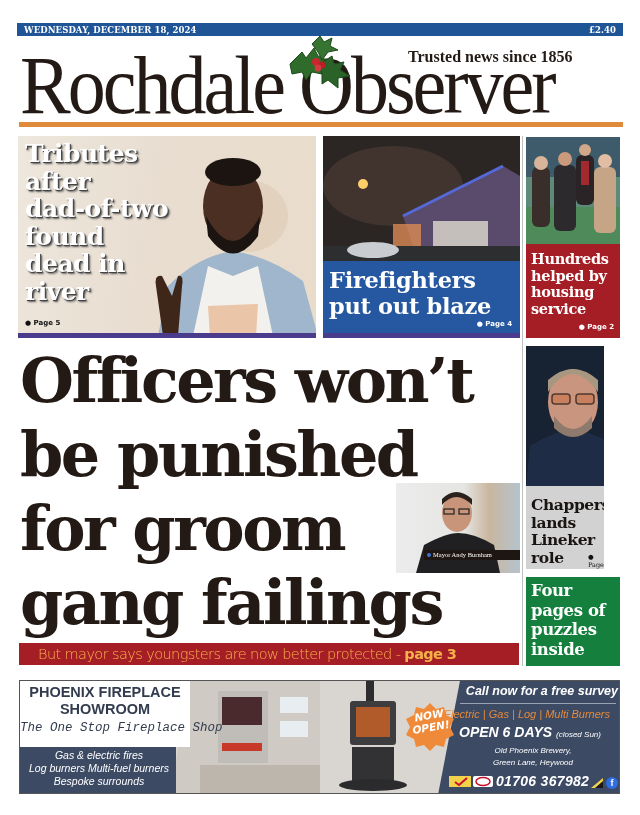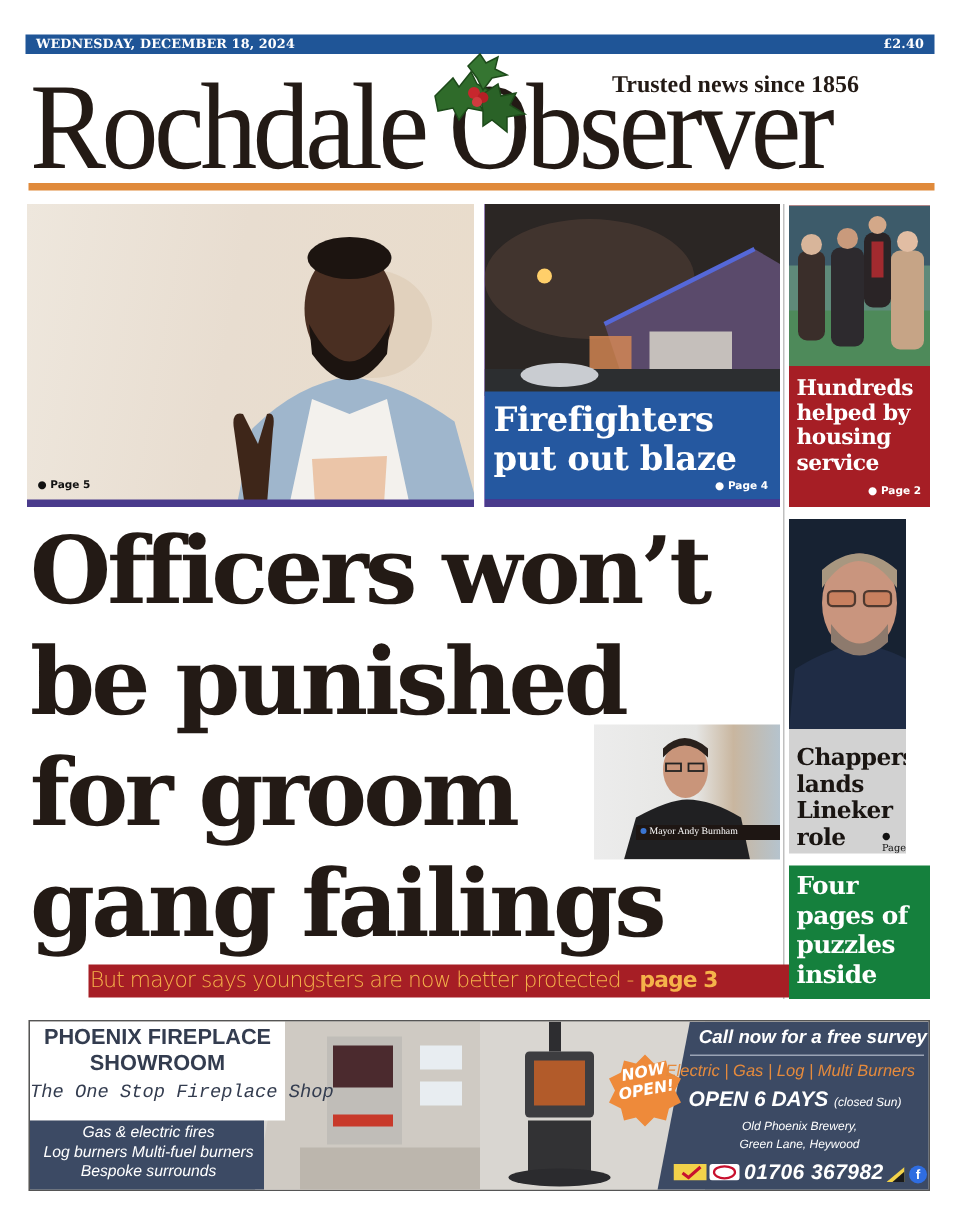--- a/index.html
+++ b/index.html
@@ -36,21 +36,21 @@
 
   .vrule { position: absolute; left: 522px; top: 136px; width: 1px; height: 530px; background: #bfbfbf; }
 
   
   .main-hl { position: absolute; left: 20px; top: 344px; width: 500px; font-family: "DejaVu Serif", serif; font-weight: bold; color: #231a15; font-size: 62px; line-height: 74px; letter-spacing: -2.5px; }
   .main-hl .line { display: block; white-space: nowrap; }
   .burnham { position: absolute; left: 396px; top: 483px; width: 124px; height: 90px; background: linear-gradient(90deg, #ececec 0%, #e5e5e3 55%, #c9b69f 75%, #b5c3cd 100%); overflow: hidden; }
   .burnham .caption { position: absolute; left: 28px; top: 67px; width: 96px; height: 10px; background: #1e1613; color: #fff; font-family: "Liberation Serif", serif; font-size: 6.5px; line-height: 10px; padding-left: 3px; white-space: nowrap; }
   .burnham .caption .dot { display: inline-block; width: 4px; height: 4px; border-radius: 50%; background: #3b74d0; margin-right: 2px; vertical-align: 0; }
 
-  .strap { position: absolute; left: 19px; top: 643px; width: 500px; height: 22px; background: #a61e25; color: #f5b24a; font-family: "DejaVu Sans", sans-serif; font-size: 14.5px; line-height: 22px; padding-left: 1px; white-space: nowrap; letter-spacing: -0.6px; font-weight: 300; margin-left: 40px; }
+  .strap { position: absolute; left: 19px; top: 643px; width: 500px; height: 22px; background: #a61e25; color: #f5b24a; font-family: "DejaVu Sans", sans-serif; font-size: 14.5px; line-height: 22px; padding-left: 19px; white-space: nowrap; letter-spacing: -0.6px; font-weight: 300; }
   .strap b { font-weight: bold; }
 
   
   .p-chappers { left: 526px; top: 346px; width: 78px; height: 223px; background: #d2d2d2; }
   .p-chappers .photo { position: absolute; left: 0; top: 0; width: 94px; height: 140px; background: #1c2738; }
   .p-chappers .hl { position: absolute; left: 5px; top: 150px; font-family: "DejaVu Serif", serif; font-weight: bold; font-size: 15.5px; line-height: 17.5px; color: #1a1512; letter-spacing: -0.4px; }
   .p-chappers .pg { position: absolute; left: 62px; top: 207px; font-family: "DejaVu Serif", serif; font-size: 6.5px; color: #111; }
 
   .p-puzzles { left: 526px; top: 577px; width: 94px; height: 89px; background: #15803d; }
   .p-puzzles .hl { position: absolute; left: 5px; top: 4px; font-family: "DejaVu Serif", serif; font-weight: bold; font-size: 16.5px; line-height: 19.5px; color: #fff; letter-spacing: -0.4px; }
@@ -103,20 +103,28 @@
   <svg class="man" viewBox="0 0 190 200">
     <ellipse cx="110" cy="80" rx="40" ry="36" fill="#dcc9b2" opacity="0.6"></ellipse>
     <path d="M20 200 L30 150 Q60 120 95 115 Q130 120 165 145 L180 200 Z" fill="#9fb6cc"></path>
     <path d="M55 200 L70 130 L95 140 L120 130 L135 200 Z" fill="#f3f1ed"></path>
     <path d="M70 170 L120 168 L118 200 L72 200 Z" fill="#e7b28a" opacity="0.7"></path>
     <ellipse cx="95" cy="70" rx="30" ry="40" fill="#4a2f22"></ellipse>
     <path d="M68 80 Q95 130 122 80 L120 100 Q95 135 70 100 Z" fill="#1c1410"></path>
     <ellipse cx="95" cy="36" rx="28" ry="14" fill="#1c1410"></ellipse>
     <path d="M25 200 L18 150 Q16 138 24 140 L34 160 L40 140 Q46 138 44 150 L40 200 Z" fill="#3e2619"></path>
   </svg>
+  <div class="hl">
+    <div>Tributes</div>
+    <div>after</div>
+    <div>dad-of-two</div>
+    <div>found</div>
+    <div>dead in</div>
+    <div>river</div>
+  </div>
   <div class="pg">● Page 5</div>
 </div>
 <div class="purple-bar-l"></div>
 
 <div class="panel p-fire">
   <svg class="photo" viewBox="0 0 197 128" preserveAspectRatio="none">
     <rect width="197" height="128" fill="#2b2624"></rect>
     <ellipse cx="70" cy="50" rx="70" ry="40" fill="#4b3a33" opacity="0.7"></ellipse>
     <path d="M80 80 L180 30 L197 40 L197 110 L90 110 Z" fill="#5a4a6b"></path>
     <path d="M80 80 L180 30" stroke="#5568d8" stroke-width="3"></path>

